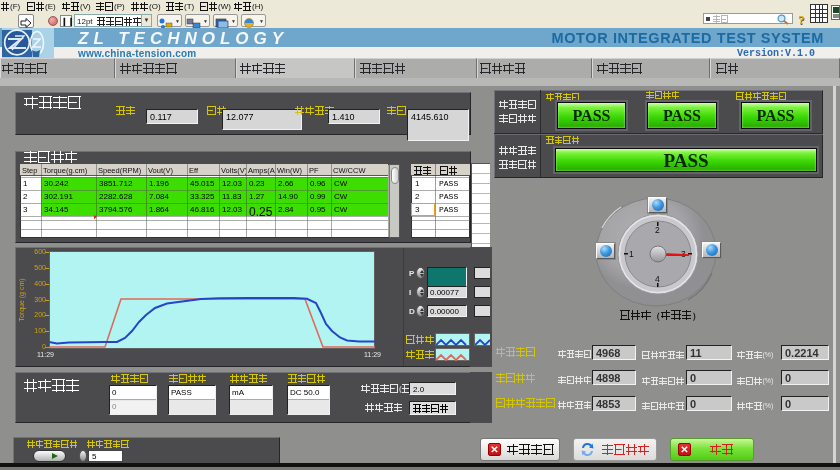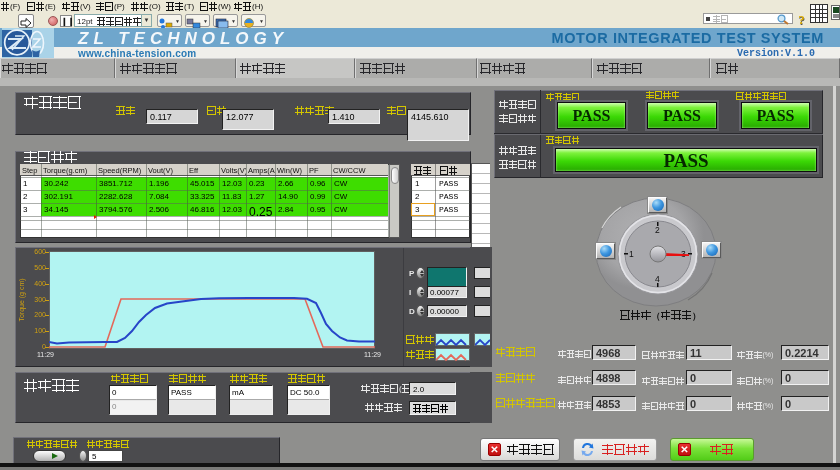--- a/index.html
+++ b/index.html
@@ -96,21 +96,21 @@
 <div class="ab" style="left:710px;top:58px;width:130px;height:20px;background:#acacaa;border-left:1px solid #d8d8d8;border-right:1px solid #6f6f6f;border-top:1px solid #d0d0d0"></div>
 <div class="ab" style="left:716px;top:63px;color:#26262a"><b class="k"><i class="d" style="width:10.5px;height:10.5px"></i><i class="b" style="width:10.5px;height:10.5px"></i></b></div>
 <div class="ab" style="left:0;top:78px;width:840px;height:8px;background:#b8b8b6"></div>
 <div class="ab" style="left:0;top:86px;width:840px;height:377px;background:#8f8f8d"></div>
 <div class="ab" style="left:833px;top:86px;width:3px;height:377px;background:#d4d4d2"></div>
 <div class="pnl" style="left:15px;top:92px;width:456px;height:43px"></div>
 <div class="ab" style="left:24px;top:96px;color:#fff"><b class="k"><i class="e" style="width:13.5px;height:13px"></i><i class="c" style="width:13.5px;height:13px"></i><i class="a" style="width:13.5px;height:13px"></i><i class="d" style="width:13.5px;height:13px"></i></b></div>
 <div class="ylb" style="left:116px;top:106px"><b class="k"><i class="c" style="width:9px;height:9px"></i><i class="a" style="width:9px;height:9px"></i></b></div>
 <div class="fld" style="left:146px;top:109px;width:52px;height:15px;font-size:9px;padding:2px 0 0 3px">0.117</div>
 <div class="ylb" style="left:207px;top:106px"><b class="k"><i class="d" style="width:9px;height:9px"></i><i class="b" style="width:9px;height:9px"></i></b></div>
-<div class="fld" style="left:222px;top:109px;width:52px;height:15px;font-size:9px;padding:2px 0 17px 3px">12.077</div>
+<div class="fld" style="left:222px;top:109px;width:80px;height:15px;font-size:9px;padding:2px 0 17px 3px">12.077</div>
 <div class="ylb" style="left:295px;top:106px"><b class="k"><i class="b" style="width:9px;height:9px"></i><i class="e" style="width:9px;height:9px"></i><i class="c" style="width:9px;height:9px"></i><i class="a" style="width:9px;height:9px"></i></b></div>
 <div class="fld" style="left:328px;top:109px;width:52px;height:15px;font-size:9px;padding:2px 0 0 3px">1.410</div>
 <div class="ylb" style="left:387px;top:106px"><b class="k"><i class="a" style="width:9px;height:9px"></i><i class="d" style="width:9px;height:9px"></i></b></div>
 <div class="fld" style="left:407px;top:109px;width:62px;height:32px;font-size:9px;padding:2px 0 0 3px">4145.610</div>
 <div class="pnl" style="left:15px;top:151px;width:456px;height:92px"></div>
 <div class="ab" style="left:24px;top:151px;color:#fff"><b class="k"><i class="a" style="width:12.5px;height:12px"></i><i class="d" style="width:12.5px;height:12px"></i><i class="b" style="width:12.5px;height:12px"></i><i class="e" style="width:12.5px;height:12px"></i></b></div>
 <div class="ab" style="left:20px;top:164px;width:380px;height:74px;background:#fff;border:1px solid #333"></div>
 <div class="ab" style="left:20px;top:164px;width:368px;height:12px;background:#d6d2ca;border-bottom:1px solid #555"></div>
 <div class="ab" style="left:22px;top:166px;width:19px;height:10px;font-size:7.5px;color:#111;overflow:hidden;white-space:nowrap">Step</div>
 <div class="ab" style="left:43px;top:166px;width:53px;height:10px;font-size:7.5px;color:#111;overflow:hidden;white-space:nowrap">Torque(g.cm)</div>
@@ -141,21 +141,21 @@
 <div class="ab" style="left:190px;top:192px;font-size:8px;color:#000;white-space:nowrap">33.325</div>
 <div class="ab" style="left:222px;top:192px;font-size:8px;color:#000;white-space:nowrap">11.83</div>
 <div class="ab" style="left:249px;top:192px;font-size:8px;color:#000;white-space:nowrap">1.27</div>
 <div class="ab" style="left:278px;top:192px;font-size:8px;color:#000;white-space:nowrap">14.90</div>
 <div class="ab" style="left:310px;top:192px;font-size:8px;color:#000;white-space:nowrap">0.99</div>
 <div class="ab" style="left:334px;top:192px;font-size:8px;color:#000;white-space:nowrap">CW</div>
 <div class="ab" style="left:41px;top:203px;width:347px;height:13px;background:#3edd00"></div>
 <div class="ab" style="left:23px;top:205px;font-size:8px;color:#000;white-space:nowrap">3</div>
 <div class="ab" style="left:44px;top:205px;font-size:8px;color:#000;white-space:nowrap">34.145</div>
 <div class="ab" style="left:99px;top:205px;font-size:8px;color:#000;white-space:nowrap">3794.576</div>
-<div class="ab" style="left:149px;top:205px;font-size:8px;color:#000;white-space:nowrap">2.506</div>
+<div class="ab" style="left:149px;top:205px;font-size:8px;color:#000;white-space:nowrap">1.864</div>
 <div class="ab" style="left:190px;top:205px;font-size:8px;color:#000;white-space:nowrap">46.816</div>
 <div class="ab" style="left:222px;top:205px;font-size:8px;color:#000;white-space:nowrap">12.03</div>
 <div class="ab" style="left:249px;top:205px;font-size:12px;color:#000;white-space:nowrap">0.25</div>
 <div class="ab" style="left:278px;top:205px;font-size:8px;color:#000;white-space:nowrap">2.84</div>
 <div class="ab" style="left:310px;top:205px;font-size:8px;color:#000;white-space:nowrap">0.95</div>
 <div class="ab" style="left:334px;top:205px;font-size:8px;color:#000;white-space:nowrap">CW</div>
 <div class="ab" style="left:41px;top:164px;width:1px;height:74px;background:rgba(60,70,60,0.45)"></div>
 <div class="ab" style="left:96px;top:164px;width:1px;height:74px;background:rgba(60,70,60,0.45)"></div>
 <div class="ab" style="left:146px;top:164px;width:1px;height:74px;background:rgba(60,70,60,0.45)"></div>
 <div class="ab" style="left:187px;top:164px;width:1px;height:74px;background:rgba(60,70,60,0.45)"></div>

